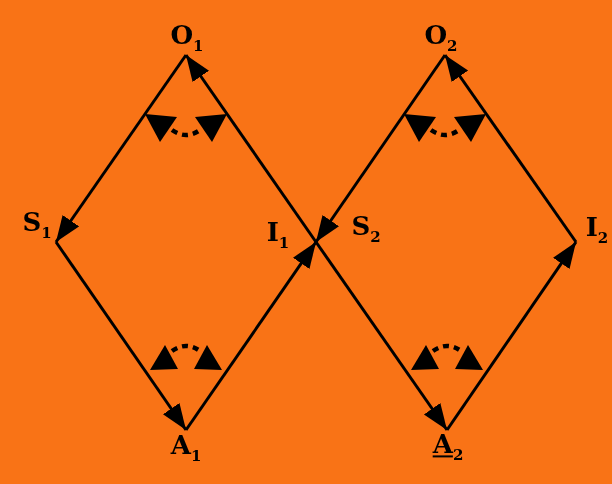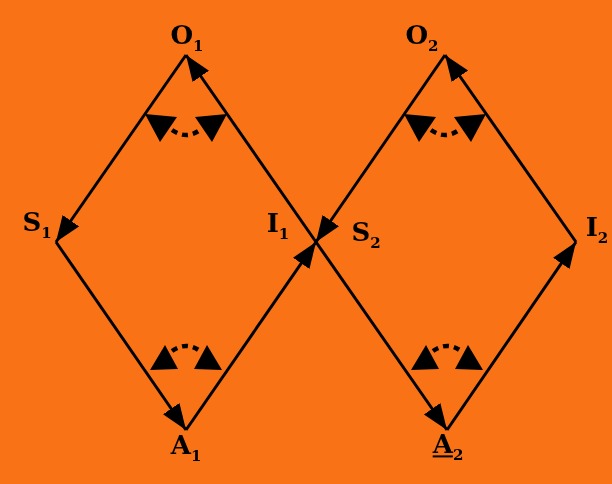--- a/index.html
+++ b/index.html
@@ -80,19 +80,19 @@
         <polygon points="426,345 411,370 439,369" fill="#000000"></polygon>
         <polygon points="468,345 455,369 483,370" fill="#000000"></polygon>
         <path d="M 433,351 Q 447,341 461,351" fill="none" stroke="#000000" stroke-width="4.5" stroke-dasharray="6 5"></path>
       </g>
     </svg>
 
   <div class="labels-layer">
     <div class="node-label" style="left: 187px; top: 38px;"><span>O</span><sub>1</sub></div>
     <div class="node-label" style="left: 37px; top: 225px;"><span>S</span><sub>1</sub></div>
     <div class="node-label" style="left: 186px; top: 448px; text-align: center;"><span>A</span><sub>1</sub></div>
-    <div class="node-label" style="left: 278px; top: 226px; text-align: center;"><span>I</span><sub>1</sub></div>
-    <div class="node-label" style="left: 422px; top: 38px;"><span>O</span><sub>2</sub></div>
-    <div class="node-label" style="left: 366px; top: 235px;"><span>S</span><sub>2</sub></div>
+    <div class="node-label" style="left: 278px; top: 235px; text-align: center;"><span>I</span><sub>1</sub></div>
+    <div class="node-label" style="left: 441px; top: 38px;"><span>O</span><sub>2</sub></div>
+    <div class="node-label" style="left: 366px; top: 229px;"><span>S</span><sub>2</sub></div>
     <div class="node-label" style="left: 448px; top: 447px; text-decoration: underline;"><span>A</span><sub>2</sub></div>
     <div class="node-label" style="left: 597px; top: 230px; text-align: right;"><span>I</span><sub>2</sub></div>
   </div>
 </div>
 
 </body></html>

